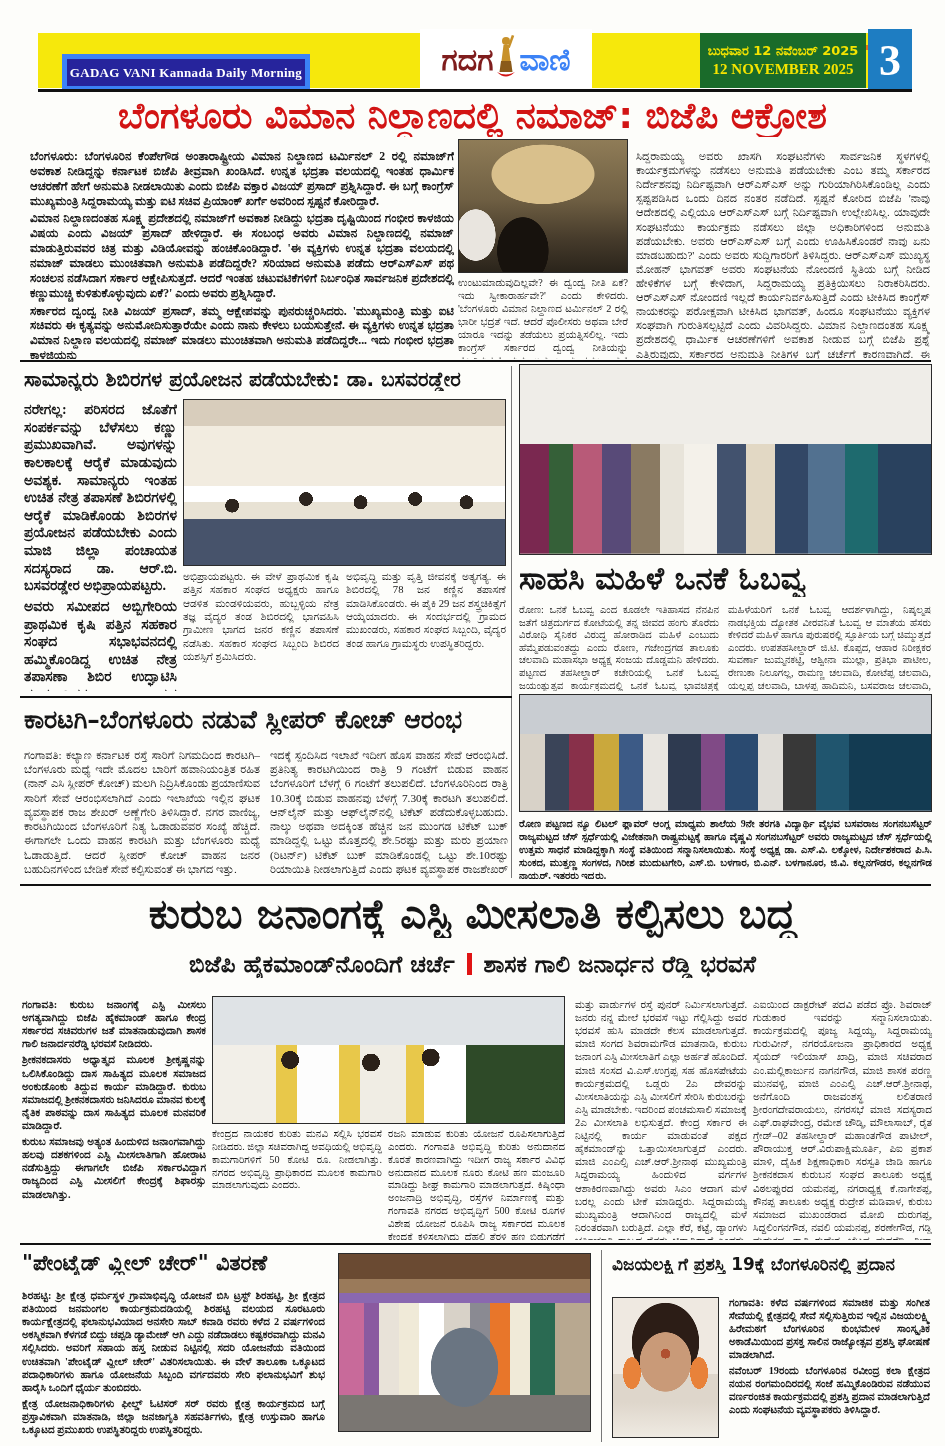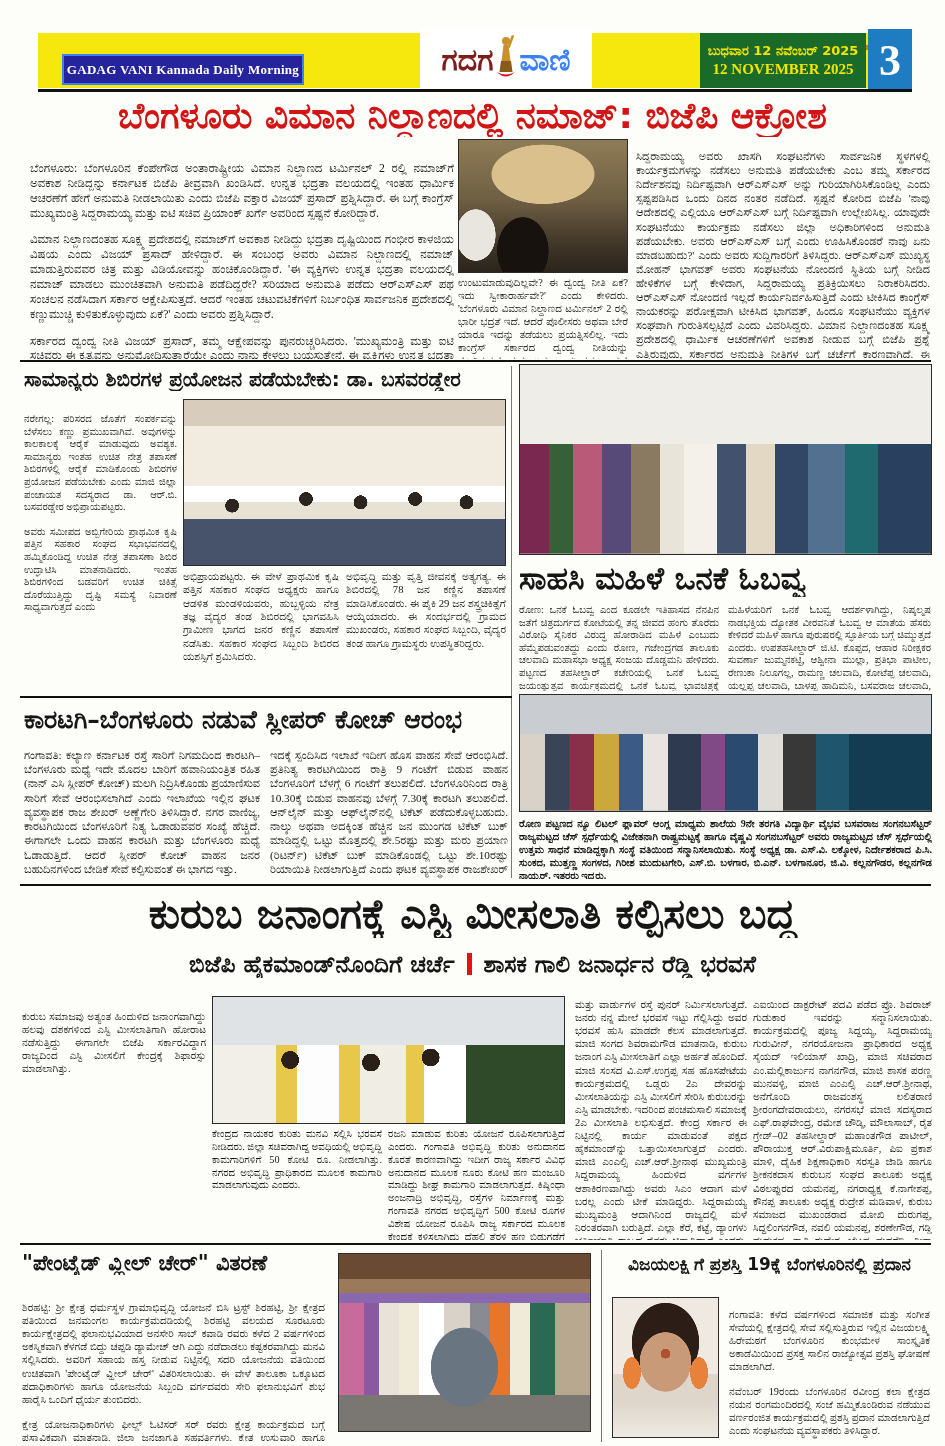--- a/index.html
+++ b/index.html
@@ -1,29 +1,29 @@
 <!DOCTYPE html>
 <html><head>
 <meta charset="utf-8">
 <style>
   html,body{margin:0;padding:0;}
   body{width:945px;height:1446px;position:relative;background:#fdfdfa;color:#161616;
        font-family:"Liberation Serif",serif;}
   .abs{position:absolute;}
   .txt{text-align:justify;overflow:hidden;line-height:1.26;}
-  .txt p{margin:12px 0 3px 0;}
+  .txt p{margin:0 0 3px 0;font-weight:bold;}
   .hl{font-family:"DejaVu Sans",sans-serif;font-weight:bold;overflow:hidden;}
   .rule{background:#111;}
   .vdiv{width:1px;background:#777;}
   .photo{border:1.5px solid #2b2b2b;box-sizing:border-box;}
 
   
   .masthead{left:38px;top:33px;width:868px;height:55px;background:#f6e80c;}
   .paper-name{left:62px;top:54px;width:238px;height:27px;background:#26249c;color:#fff;
-      border:2px solid #3b82f6;display:flex;align-items:center;justify-content:center;
+      border:5px solid #3b82f6;display:flex;align-items:center;justify-content:center;
       font:bold 13px "Liberation Serif",serif;letter-spacing:.3px;}
   .logo-box{left:420px;top:29px;width:172px;height:62px;background:#fff;display:flex;
       align-items:center;justify-content:center;gap:2px;}
   .logo-kn-left{font:bold 30px "DejaVu Sans",sans-serif;color:#7f1d1d;}
   .logo-kn-right{font:bold 30px "DejaVu Sans",sans-serif;color:#3b82f6;}
   .logo-tagline{position:absolute;right:8px;top:12px;width:58px;height:5px;background:#d21414;
       opacity:.55;border-radius:2px;}
   .date-box{left:700px;top:33px;width:166px;height:55px;background:#1a6b2a;color:#f5e400;
       text-align:center;display:flex;flex-direction:column;justify-content:center;gap:2px;}
   .date-kn{font:bold 13px "DejaVu Sans",sans-serif;}
@@ -38,21 +38,21 @@
   .lead-left{left:30px;top:149px;width:424px;height:210px;font-size:11.8px;}
   .lead-photo{left:458px;top:139px;width:170px;height:134px;}
   .lead-mid{left:458px;top:277px;width:170px;height:82px;font-size:10.3px;}
   .lead-right{left:636px;top:149px;width:294px;height:210px;font-size:11.2px;}
 
   .r1{left:20px;top:360px;width:911px;height:2px;}
   .vdiv-a{left:511px;top:366px;height:512px;}
 
   
   .camp-headline{left:24px;top:367px;width:484px;font-size:20px;}
-  .camp-colA{left:24px;top:401px;width:153px;height:290px;font-size:10px;}
+  .camp-colA{left:24px;top:401px;width:153px;height:290px;font-size:14px;}
   .camp-photo{left:183px;top:399px;width:323px;height:167px;}
   .camp-colB{left:183px;top:570px;width:156px;height:121px;font-size:10.6px;}
   .camp-colC{left:346px;top:570px;width:160px;height:121px;font-size:10.6px;}
 
   
   .obv-photo{left:519px;top:364px;width:413px;height:191px;}
   .obv-headline{left:519px;top:560px;width:413px;font-size:31px;}
   .obv-colA{left:519px;top:604px;width:200px;height:87px;font-size:10px;}
   .obv-colB{left:728px;top:604px;width:203px;height:87px;font-size:10px;}
 
@@ -83,21 +83,21 @@
 
   .r4{left:20px;top:1243px;width:911px;height:2px;}
   .vdiv-b{left:601px;top:1250px;height:192px;}
 
   
   .wc-headline{left:22px;top:1251px;width:302px;font-size:21px;}
   .wc-body{left:22px;top:1289px;width:303px;height:152px;font-size:10.4px;}
   .wc-photo{left:338px;top:1253px;width:253px;height:179px;}
 
   
-  .vj-headline{left:628px;top:1254px;width:318px;font-size:17px;}
+  .vj-headline{left:612px;top:1254px;width:318px;font-size:17px;}
   .vj-photo{left:612px;top:1297px;width:107px;height:141px;}
   .vj-body{left:729px;top:1297px;width:201px;height:146px;font-size:10.3px;}
 
   
   .ph-lead{background:
     radial-gradient(ellipse 52px 30px at 50% 26%, #d9c08c 0 98%, transparent 100%),
     radial-gradient(ellipse 26px 34px at 38% 84%, #17120d 0 98%, transparent 100%),
     radial-gradient(ellipse 20px 26px at 10% 72%, #e9e5df 0 98%, transparent 100%),
     linear-gradient(180deg,#8f7c57 0%,#6f5f43 45%,#463b2b 75%,#2a241b 100%);}
   .ph-camp{background:
@@ -210,20 +210,22 @@
 <div class="abs photo ph-chess chess-photo"></div>
 <div class="ab s abs txt chess-caption">ರೋಣ ಪಟ್ಟಣದ ನ್ಯೂ ಲಿಟಲ್ ಫ್ಲಾವರ್ ಆಂಗ್ಲ ಮಾಧ್ಯಮ ಶಾಲೆಯ 9ನೇ ತರಗತಿ ವಿದ್ಯಾರ್ಥಿ ವೈಭವ ಬಸವರಾಜ ಸಂಗನಬಸೆಟ್ಟರ್ ರಾಜ್ಯಮಟ್ಟದ ಚೆಸ್ ಸ್ಪರ್ಧೆಯಲ್ಲಿ ವಿಜೇತನಾಗಿ ರಾಷ್ಟ್ರಮಟ್ಟಕ್ಕೆ ಹಾಗೂ ವೈಷ್ಣವಿ ಸಂಗನಬಸೆಟ್ಟರ್ ಅವರು ರಾಜ್ಯಮಟ್ಟದ ಚೆಸ್ ಸ್ಪರ್ಧೆಯಲ್ಲಿ ಉತ್ತಮ ಸಾಧನೆ ಮಾಡಿದ್ದಕ್ಕಾಗಿ ಸಂಸ್ಥೆ ವತಿಯಿಂದ ಸನ್ಮಾನಿಸಲಾಯಿತು. ಸಂಸ್ಥೆ ಅಧ್ಯಕ್ಷ ಡಾ. ಎಸ್.ವಿ. ಲಕ್ಕೋಳ, ನಿರ್ದೇಶಕರಾದ ಪಿ.ಸಿ. ಸುಂಕದ, ಮುತ್ತಣ್ಣ ಸಂಗಳದ, ಗಿರೀಶ ಮುದುಟಗೇರಿ, ಎಸ್.ಬಿ. ಬಳಗಾರ, ಬಿ.ಎನ್. ಬಳಗಾನೂರ, ಜಿ.ವಿ. ಕಲ್ಲನಗೌಡರ, ಕಲ್ಲನಗೌಡ ನಾಯ್ಕರ್, ಇತರರು ಇದ್ದರು.</div>
 
 <div class="abs rule r3"></div>
 
 <div class="abs hl kur-headline">ಕುರುಬ ಜನಾಂಗಕ್ಕೆ ಎಸ್ಟಿ ಮೀಸಲಾತಿ ಕಲ್ಪಿಸಲು ಬದ್ಧ</div>
 <div class="abs hl kur-sub">
   <span>ಬಿಜೆಪಿ ಹೈಕಮಾಂಡ್‌ನೊಂದಿಗೆ ಚರ್ಚೆ</span><span class="bar"></span><span>ಶಾಸಕ ಗಾಲಿ ಜನಾರ್ಧನ ರೆಡ್ಡಿ ಭರವಸೆ</span>
 </div>
 <div class="abs txt kur-colA">
+  <p>ಗಂಗಾವತಿ: ಕುರುಬ ಜನಾಂಗಕ್ಕೆ ಎಸ್ಟಿ ಮೀಸಲು ಅಗತ್ಯವಾಗಿದ್ದು ಬಿಜೆಪಿ ಹೈಕಮಾಂಡ್ ಹಾಗೂ ಕೇಂದ್ರ ಸರ್ಕಾರದ ಸಚಿವರುಗಳ ಜತೆ ಮಾತನಾಡುವುದಾಗಿ ಶಾಸಕ ಗಾಲಿ ಜನಾರ್ದನರೆಡ್ಡಿ ಭರವಸೆ ನೀಡಿದರು.</p>
+  <p>ಶ್ರೀಕನಕದಾಸರು ಅಧ್ಯಾತ್ಮದ ಮೂಲಕ ಶ್ರೀಕೃಷ್ಣನನ್ನು ಒಲಿಸಿಕೊಂಡಿದ್ದು ದಾಸ ಸಾಹಿತ್ಯದ ಮೂಲಕ ಸಮಾಜದ ಅಂಕುಡೊಂಕು ತಿದ್ದುವ ಕಾರ್ಯ ಮಾಡಿದ್ದಾರೆ. ಕುರುಬ ಸಮಾಜದಲ್ಲಿ ಶ್ರೀಕನಕದಾಸರು ಜನಿಸಿದರೂ ಮಾನವ ಕುಲಕ್ಕೆ ನೈತಿಕ ಪಾಠವನ್ನು ದಾಸ ಸಾಹಿತ್ಯದ ಮೂಲಕ ಮನವರಿಕೆ ಮಾಡಿದ್ದಾರೆ.</p>
   <p>ಕುರುಬ ಸಮಾಜವು ಅತ್ಯಂತ ಹಿಂದುಳಿದ ಜನಾಂಗವಾಗಿದ್ದು ಹಲವು ದಶಕಗಳಿಂದ ಎಸ್ಟಿ ಮೀಸಲಾತಿಗಾಗಿ ಹೋರಾಟ ನಡೆಸುತ್ತಿದ್ದು ಈಗಾಗಲೇ ಬಿಜೆಪಿ ಸರ್ಕಾರವಿದ್ದಾಗ ರಾಜ್ಯದಿಂದ ಎಸ್ಟಿ ಮೀಸಲಿಗೆ ಕೇಂದ್ರಕ್ಕೆ ಶಿಫಾರಸ್ಸು ಮಾಡಲಾಗಿತ್ತು.</p>
 
 </div>
 <div class="abs photo ph-kur kur-photo"></div>
 <div class="abs txt kur-colB">ಕೇಂದ್ರದ ನಾಯಕರ ಕುರಿತು ಮನವಿ ಸಲ್ಲಿಸಿ ಭರವಸೆ ನೀಡಿದರು. ಜಿಲ್ಲಾ ಸಚಿವರಾಗಿದ್ದ ಅವಧಿಯಲ್ಲಿ ಅಭಿವೃದ್ಧಿ ಕಾಮಗಾರಿಗಳಿಗೆ 50 ಕೋಟಿ ರೂ. ನೀಡಲಾಗಿತ್ತು. ನಗರದ ಅಭಿವೃದ್ಧಿ ಪ್ರಾಧಿಕಾರದ ಮೂಲಕ ಕಾಮಗಾರಿ ಮಾಡಲಾಗುವುದು ಎಂದರು.</div>
 <div class="abs txt kur-colC">ರಜನಿ ಮಾಡುವ ಕುರಿತು ಯೋಜನೆ ರೂಪಿಸಲಾಗುತ್ತಿದೆ ಎಂದರು. ಗಂಗಾವತಿ ಅಭಿವೃದ್ಧಿ ಕುರಿತು ಅನುದಾನದ ಕೊರತೆ ಕಾರಣವಾಗಿದ್ದು ಇದೀಗ ರಾಜ್ಯ ಸರ್ಕಾರ ವಿವಿಧ ಅನುದಾನದ ಮೂಲಕ ನೂರು ಕೋಟಿ ಹಣ ಮಂಜೂರಿ ಮಾಡಿದ್ದು ಶೀಘ್ರ ಕಾಮಗಾರಿ ಮಾಡಲಾಗುತ್ತದೆ. ಕಿಷ್ಕಿಂಧಾ ಅಂಜನಾದ್ರಿ ಅಭಿವೃದ್ಧಿ, ರಸ್ತೆಗಳ ನಿರ್ಮಾಣಕ್ಕೆ ಮತ್ತು ಗಂಗಾವತಿ ನಗರದ ಅಭಿವೃದ್ಧಿಗೆ 500 ಕೋಟಿ ರೂಗಳ ವಿಶೇಷ ಯೋಜನೆ ರೂಪಿಸಿ ರಾಜ್ಯ ಸರ್ಕಾರದ ಮೂಲಕ ಕೇಂದ್ರಕ್ಕೆ ಕಳಿಸಲಾಗಿದ್ದು ದೆಹಲಿ ತೆರಳಿ ಹಣ ಬಿಡುಗಡೆಗೆ ಕ್ರಮ ವಹಿಸಲಾಗುತ್ತದೆ. ಗಂಗಾವತಿ ನಗರದಲ್ಲಿ ರಸ್ತೆ ಚರಂಡಿ</div>
 <div class="abs txt kur-colD">ಮತ್ತು ವಾರ್ಡುಗಳ ರಸ್ತೆ ಪುನರ್ ನಿರ್ಮಿಸಲಾಗುತ್ತದೆ. ಜನರು ನನ್ನ ಮೇಲೆ ಭರವಸೆ ಇಟ್ಟು ಗೆಲ್ಲಿಸಿದ್ದು ಅವರ ಭರವಸೆ ಹುಸಿ ಮಾಡದೇ ಕೆಲಸ ಮಾಡಲಾಗುತ್ತದೆ. ಮಾಜಿ ಸಂಗದ ಶಿವರಾಮಗೌಡ ಮಾತನಾಡಿ, ಕುರುಬ ಜನಾಂಗ ಎಸ್ಟಿ ಮೀಸಲಾತಿಗೆ ಎಲ್ಲಾ ಅರ್ಹತೆ ಹೊಂದಿದೆ. ಮಾಜಿ ಸಂಸದ ವಿ.ಎಸ್.ಉಗ್ರಪ್ಪ ಸಹ ಹೊಸಪೇಟೆಯ ಕಾರ್ಯಕ್ರಮದಲ್ಲಿ ಒಡ್ಡರು 2ಎ ದೇವರನ್ನು ಮೀಸಲಾತಿಯನ್ನು ಎಸ್ಟಿ ಮೀಸಲಿಗೆ ಸೇರಿಸಿ ಕುರುಬರನ್ನು ಎಸ್ಟಿ ಮಾಡಬೇಕು. ಇದರಿಂದ ಪಂಚಮಸಾಲಿ ಸಮಾಜಕ್ಕೆ 2ಎ ಮೀಸಲಾತಿ ಲಭಿಸುತ್ತದೆ. ಕೇಂದ್ರ ಸರ್ಕಾರ ಈ ನಿಟ್ಟಿನಲ್ಲಿ ಕಾರ್ಯ ಮಾಡುವಂತೆ ಪಕ್ಷದ ಹೈಕಮಾಂಡ್‌ನ್ನು ಒತ್ತಾಯಿಸಲಾಗುತ್ತದೆ ಎಂದರು. ಮಾಜಿ ಎಂಎಲ್ಸಿ ಎಚ್.ಆರ್.ಶ್ರೀನಾಥ ಮುಖ್ಯಮಂತ್ರಿ ಸಿದ್ದರಾಮಯ್ಯ ಹಿಂದುಳಿದ ವರ್ಗಗಳ ಆಶಾಕಿರಣವಾಗಿದ್ದು ಅವರು ಸಿಎಂ ಆದಾಗ ಮಳೆ ಬರಲ್ಲ ಎಂದು ಟೀಕೆ ಮಾಡಿದ್ದರು. ಸಿದ್ದರಾಮಯ್ಯ ಮುಖ್ಯಮಂತ್ರಿ ಆದಾಗಿನಿಂದ ರಾಜ್ಯದಲ್ಲಿ ಮಳೆ ನಿರಂತರವಾಗಿ ಬರುತ್ತಿದೆ. ಎಲ್ಲಾ ಕೆರೆ, ಕಟ್ಟೆ, ಡ್ಯಾಂಗಳು ಭರ್ತಿಯಾಗಿ ರಾಜ್ಯದ ರೈತರು ಚಿನ್ನಾಗಿದ್ದಾರೆ ಎಂದರು. ಕುಮಾರಿ ಮಹಾಲಕ್ಷ್ಮಿ ಕುರಿ ಕನಕದಾಸರ ಜೀವನ ಕುರಿತು ಉಪನ್ಯಾಸ ಮಾಡಿದರು. ಎಸ್ಸೆಸ್ಸೆಲ್ಸಿ, ಪಿಯುಸಿ ಮತ್ತು ಎಂಬಿಬಿಎಸ್ ಸರಕಾರಿ ಸೀಟು ಪಡೆದ ಕುರುಬ ಸಮಾಜದ ಪ್ರತಿಭಾನ್ವಿತರು ಹಾಗೂ ದೆಹಲಿ</div>
 <div class="abs txt kur-colE">ಎಐಯಿಂದ ಡಾಕ್ಟರೇಟ್ ಪದವಿ ಪಡೆದ ಪ್ರೊ. ಶಿವರಾಜ್ ಗುಡುಕಾರ ಇವರನ್ನು ಸನ್ಮಾನಿಸಲಾಯಿತು. ಕಾರ್ಯಕ್ರಮದಲ್ಲಿ ಪೂಜ್ಯ ಸಿದ್ದಯ್ಯ, ಸಿದ್ದರಾಮಯ್ಯ ಗುರುವೀನ್, ನಗರಯೋಜನಾ ಪ್ರಾಧಿಕಾರದ ಅಧ್ಯಕ್ಷ ಸೈಯದ್ ಇಲಿಯಾಸ್ ಖಾದ್ರಿ, ಮಾಜಿ ಸಚಿವರಾದ ಎಂ.ಮಲ್ಲಿಕಾರ್ಜುನ ನಾಗನಗೌಡ, ಮಾಜಿ ಶಾಸಕ ಪರಣ್ಣ ಮುನವಳ್ಳಿ, ಮಾಜಿ ಎಂಎಲ್ಸಿ ಎಚ್.ಆರ್.ಶ್ರೀನಾಥ, ಅನೆಗೊಂದಿ ರಾಜವಂಶಸ್ಥ ಲಲಿತರಾಣಿ ಶ್ರೀರಂಗದೇವರಾಯಲು, ನಗರಸಭೆ ಮಾಜಿ ಸದಸ್ಯರಾದ ಎಫ್.ರಾಘವೇಂದ್ರ, ರಮೇಶ ಚೌಡ್ಕಿ, ಮೌಲಾಸಾಬ್, ರೈತ ಗ್ರೇಡ್–02 ತಹಸೀಲ್ದಾರ್ ಮಹಾಂತಗೌಡ ಪಾಟೀಲ್, ಪೌರಾಯುಕ್ತ ಆರ್.ವಿರುಪಾಕ್ಷಿಮೂರ್ತಿ, ಪಿಐ ಪ್ರಕಾಶ ಮಾಳಿ, ದೈಹಿಕ ಶಿಕ್ಷಣಾಧಿಕಾರಿ ಸರಸ್ವತಿ ಜಿಾಡಿ ಹಾಗೂ ಶ್ರೀಕನಕದಾಸ ಕುರುಬನ ಸಂಘದ ತಾಲೂಕು ಅಧ್ಯಕ್ಷ ವಿಠಲಪ್ಪುರದ ಯಮನಪ್ಪ, ನಗರಾಧ್ಯಕ್ಷ ಕೆ.ನಾಗೇಶಪ್ಪ, ಕೌನಪ್ಪ ತಾಲೂಕು ಅಧ್ಯಕ್ಷ ರುದ್ರೇಶ ಮಡಿವಾಳ, ಕುರುಬ ಸಮಾಜದ ಮುಖಂಡರಾದ ಮೋಖಿ ದುರುಗಪ್ಪ, ಸಿದ್ದಲಿಂಗನಗೌಡ, ನವಲಿ ಯಮನಪ್ಪ, ಶರಣೇಗೌಡ, ಗಡ್ಡಿ ಮದುಕಪ್ಪ, ತ್ಯಾಗಿ ರುದ್ರೇಶ, ಬೆಟ್ಟಪ್ಪ ಮದರೆಡ್ಡಿ, ಗೀತಾ ವಿಕ್ರಂ, ಕಸ್ತೂರಮ್ಮ, ಕೆ.ವರಲಕ್ಷ್ಮಿ, ವಿ.ರಿ.ನಿಪ್ಪಾಣಿಕರ್, ಕಲ್ಲುಡಿ ಮರಿಯಪ್ಪ, ಕೆ.ವೆಂಕಟೇಶ, ಅಳೆನೀಳಗೌಡ, ಬಿ.ಶರಣಪ್ಪ, ಜಗವರಾಜ, ಗಂಗಾಧರ, ಪುಂಡಗೌಡ, ಜಂತಗಲ್ ಮಲ್ಲಿಕಾರ್ಜುನ ಇದ್ದರು.</div>
 
 <div class="abs rule r4"></div>

